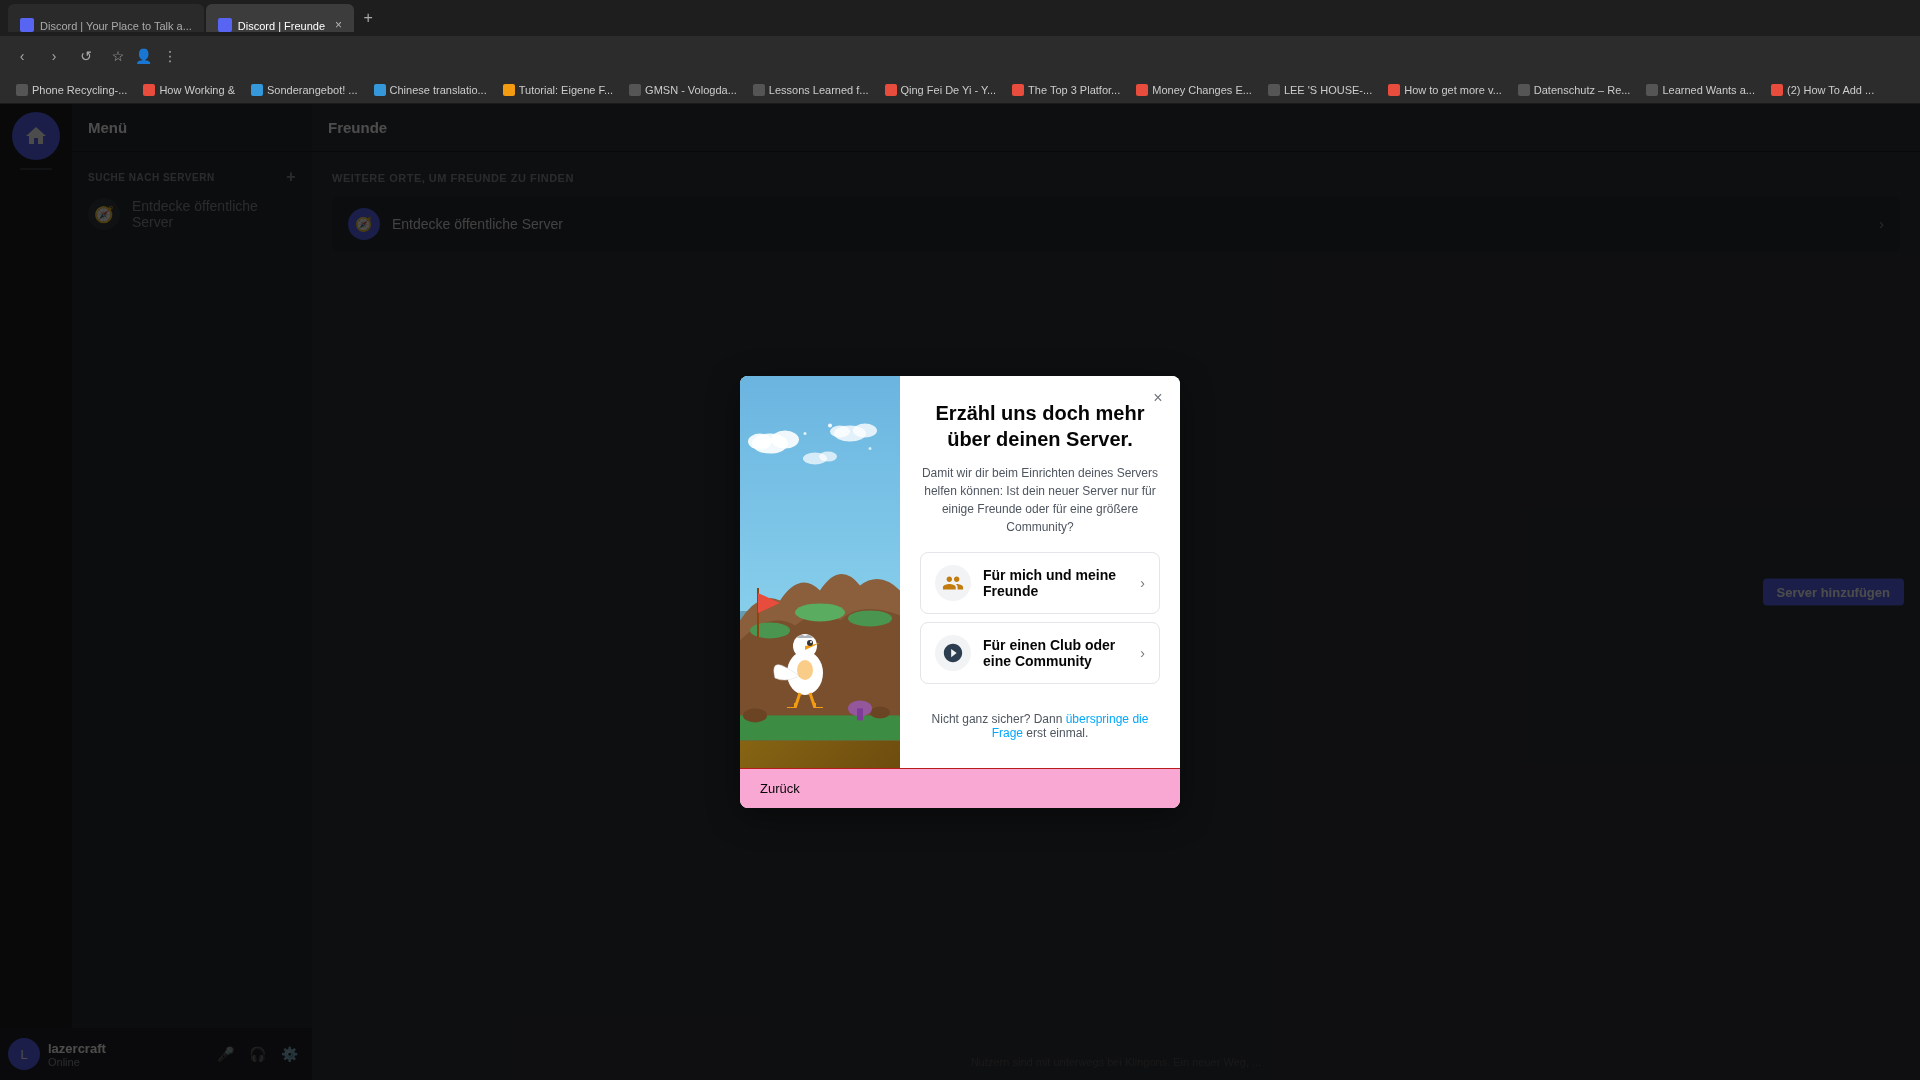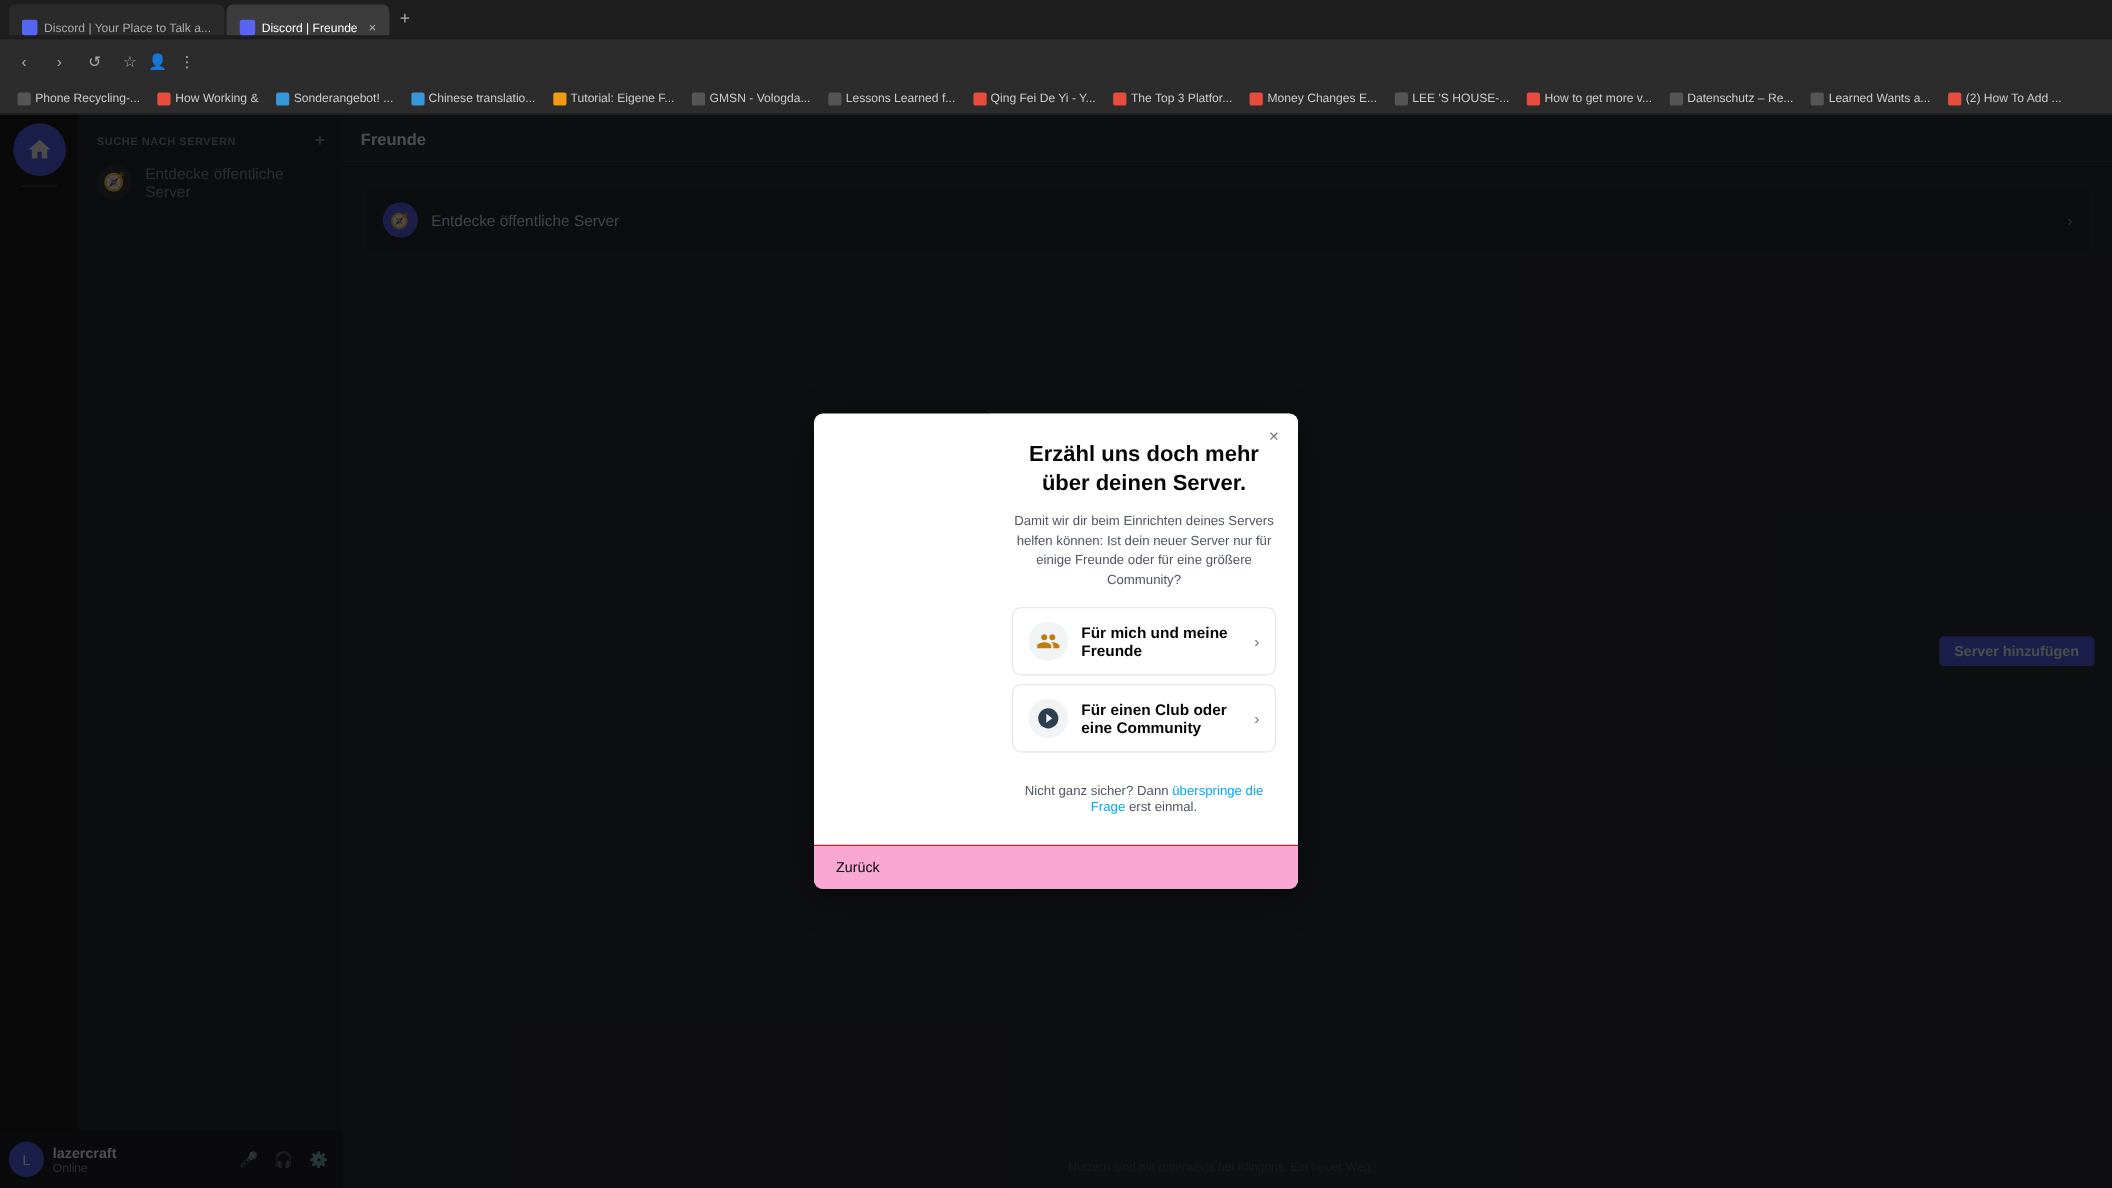--- a/index.html
+++ b/index.html
@@ -435,21 +435,20 @@
       overflow: hidden;
       display: flex;
       flex-direction: column;
       position: relative;
       box-shadow: 0 8px 32px rgba(0,0,0,0.4);
     }
 
     .modal-body {
       display: flex;
       min-height: 290px;
-      align-items: flex-end;
     }
 
     .modal-illustration {
       width: 160px;
       flex-shrink: 0;
       background: linear-gradient(135deg, #87CEEB 0%, #5ba8d4 40%, #8B6914 60%, #6d4c0f 100%);
       position: relative;
       overflow: hidden;
     }
 
@@ -698,20 +697,23 @@
   <div class="sidebar">
     <div class="server-icon home">
       <svg width="24" height="24" viewBox="0 0 24 24" fill="white">
         <path d="M10 20v-6h4v6h5v-8h3L12 3 2 12h3v8z"></path>
       </svg>
     </div>
     <div class="server-separator"></div>
   </div>
 
   <div class="left-panel">
+    <div class="panel-header">
+      <span>Menü</span>
+    </div>
     <div class="panel-section">
       <div class="section-label">
         <span>SUCHE NACH SERVERN</span>
         <span class="section-add">+</span>
       </div>
       <div class="panel-item">
         <div class="panel-item-icon">🧭</div>
         <span>Entdecke öffentliche Server</span>
       </div>
     </div>
@@ -730,20 +732,21 @@
       </div>
     </div>
   </div>
 
   <div class="main-content">
     <div class="main-header">
       <span class="header-title">Freunde</span>
       <button class="add-server-btn">Server hinzufügen</button>
     </div>
     <div class="main-body">
+      <div class="section-heading">WEITERE ORTE, UM FREUNDE ZU FINDEN</div>
       <div class="server-browser-item">
         <div class="server-browser-icon">🧭</div>
         <span>Entdecke öffentliche Server</span>
         <span style="margin-left:auto; color:#8e9297;">›</span>
       </div>
     </div>
     <div class="page-bottom-text">
       <span>Nutzern sind mit unterwegs bei Klingons. Ein neuer Weg, ...</span>
     </div>
   </div>

